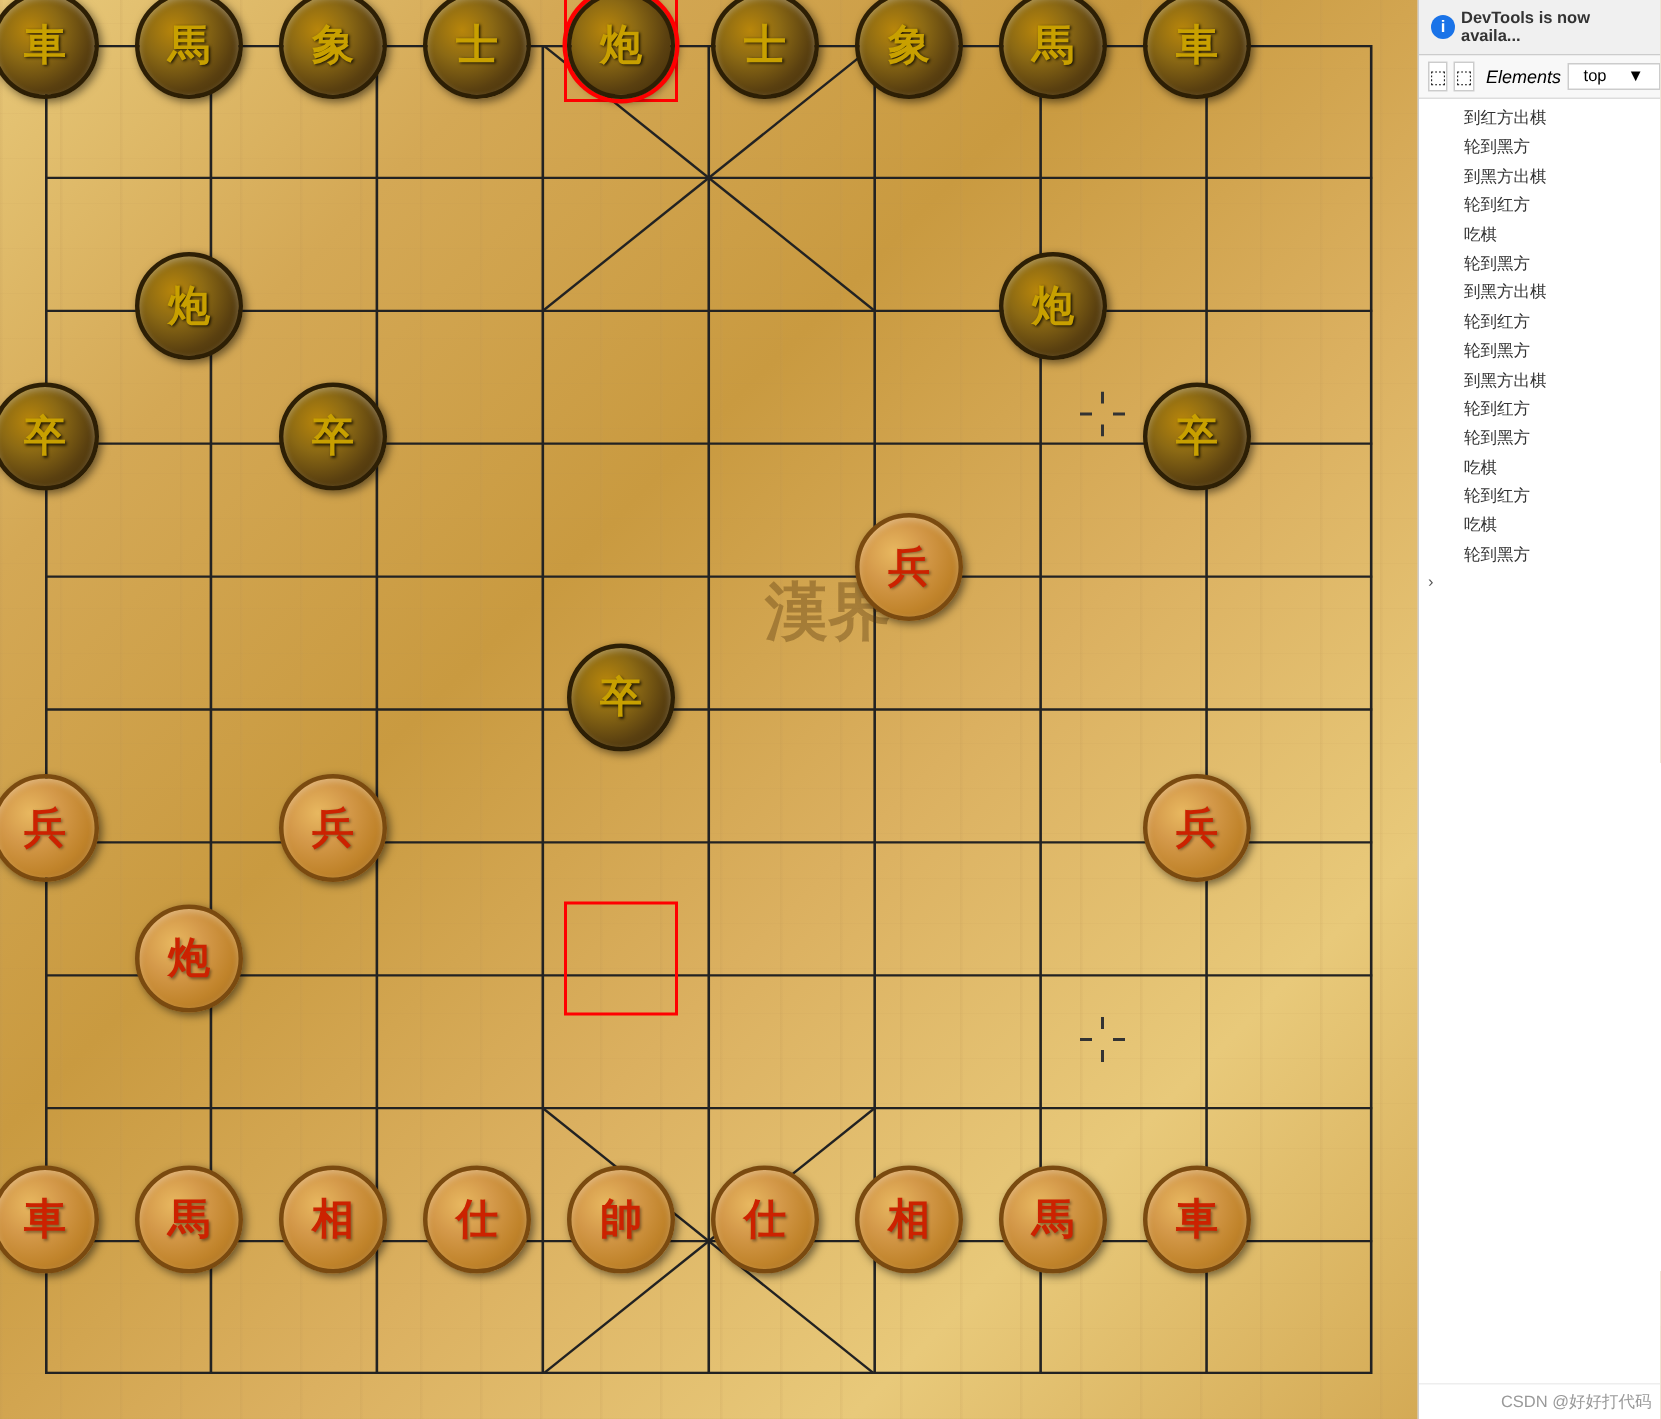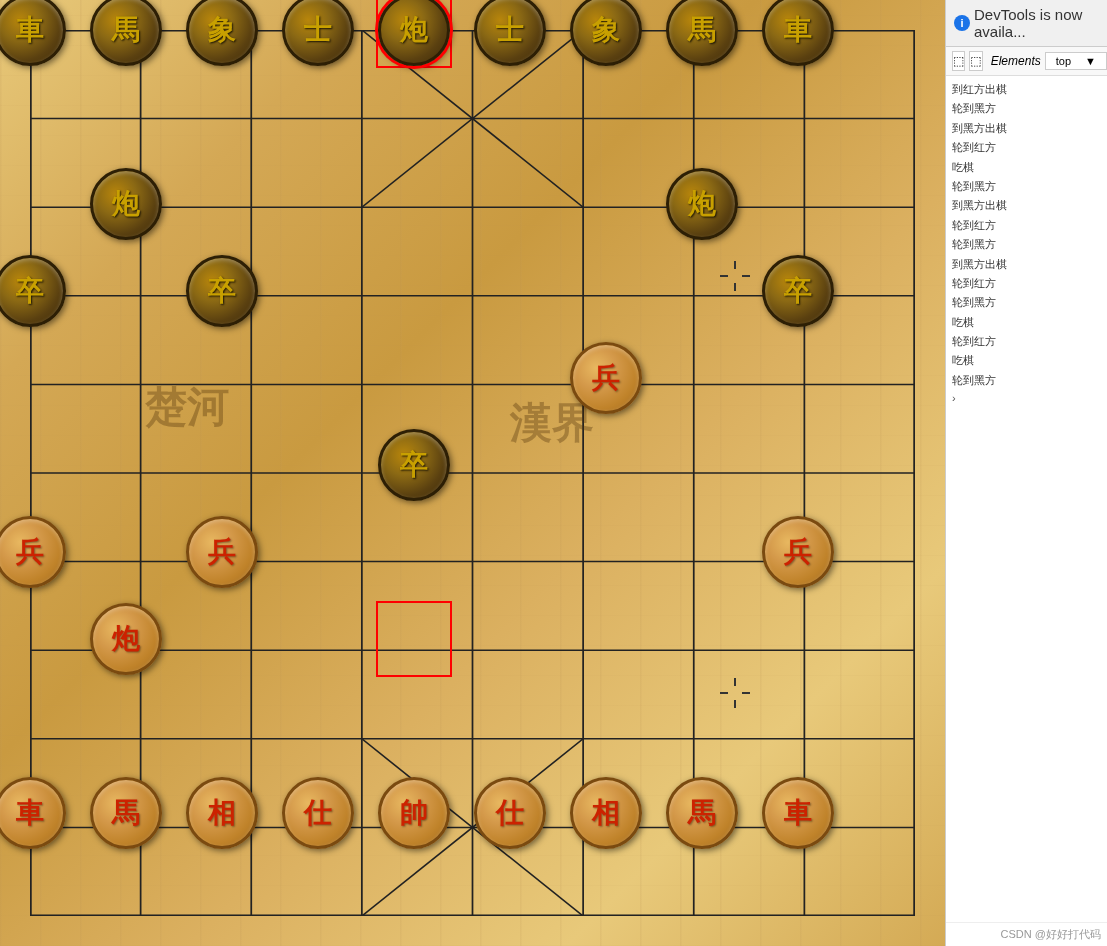--- a/index.html
+++ b/index.html
@@ -187,20 +187,21 @@
       padding: 4px 6px;
       background: #fff;
     }
 
     .console-line {
       padding: 2px 0;
       line-height: 1.4;
       font-size: 11px;
       color: #333;
       cursor: default;
+      margin-left: 24px;
     }
 
     .console-line-warning {
       color: #856404;
       background: #fff3cd;
       padding: 2px 4px;
       margin: 1px 0;
     }
 
     .console-line-warning .warn-icon {
@@ -264,22 +265,21 @@
       <g stroke="#333" stroke-width="1.5" fill="none">
 
         <line x1="81" y1="174" x2="81" y2="165"></line>
         <line x1="81" y1="174" x2="72" y2="174"></line>
         <line x1="81" y1="183" x2="81" y2="192"></line>
         <line x1="81" y1="174" x2="72" y2="174"></line>
 
       </g>
     </svg>
 
-    <div class="board-text" style="left: 115.2px; top: 349.1px;">楚河</div>
-    <div class="board-text" style="left: 480px; top: 365px;">漢界</div>
+    <div class="board-text" style="left: 480px; top: 350px;">漢界</div>
 
     <div class="red-box" id="box-selected" style="left: 346px; top: -38px; width: 76px; height: 76px;"></div>
     <div class="red-box" id="box-target" style="left: 346px; top: 571px; width: 76px; height: 76px;"></div>
 
     <div style="position:absolute; left: 690px; top: 231px; pointer-events:none; z-index:6;">
       <svg width="30" height="30" viewBox="0 0 30 30">
         <line x1="0" y1="15" x2="8" y2="15" stroke="#333" stroke-width="2"></line>
         <line x1="22" y1="15" x2="30" y2="15" stroke="#333" stroke-width="2"></line>
         <line x1="15" y1="0" x2="15" y2="8" stroke="#333" stroke-width="2"></line>
         <line x1="15" y1="22" x2="15" y2="30" stroke="#333" stroke-width="2"></line>
@@ -322,21 +322,21 @@
       <div class="piece piece-red" style="left: 480px; top: 783px;">仕</div>
       <div class="piece piece-red" style="left: 576px; top: 783px;">相</div>
       <div class="piece piece-red" style="left: 672px; top: 783px;">馬</div>
       <div class="piece piece-red" style="left: 768px; top: 783px;">車</div>
     </div>
 </div>
 
 <div id="devtools">
   <div id="devtools-header">
     <div id="devtools-info-icon">i</div>
-    <span style="font-size:15px; color:#333;">DevTools is now availa...</span>
+    <span style="font-size:11px; color:#333;font-weight:bold;">DevTools is now availa...</span>
   </div>
   <div id="devtools-toolbar">
     <button class="toolbar-btn" style="font-size:12px;">⬚</button>
     <button class="toolbar-btn" style="font-size:12px;">⬚</button>
     <span style="flex:1; font-size:12px; padding-left:4px;font-style:italic;">Elements</span>
     <div id="top-dropdown">
       <span>top</span>
       <span>▼</span>
     </div>
     <button class="toolbar-btn" style="font-size:10px;">✕</button>

